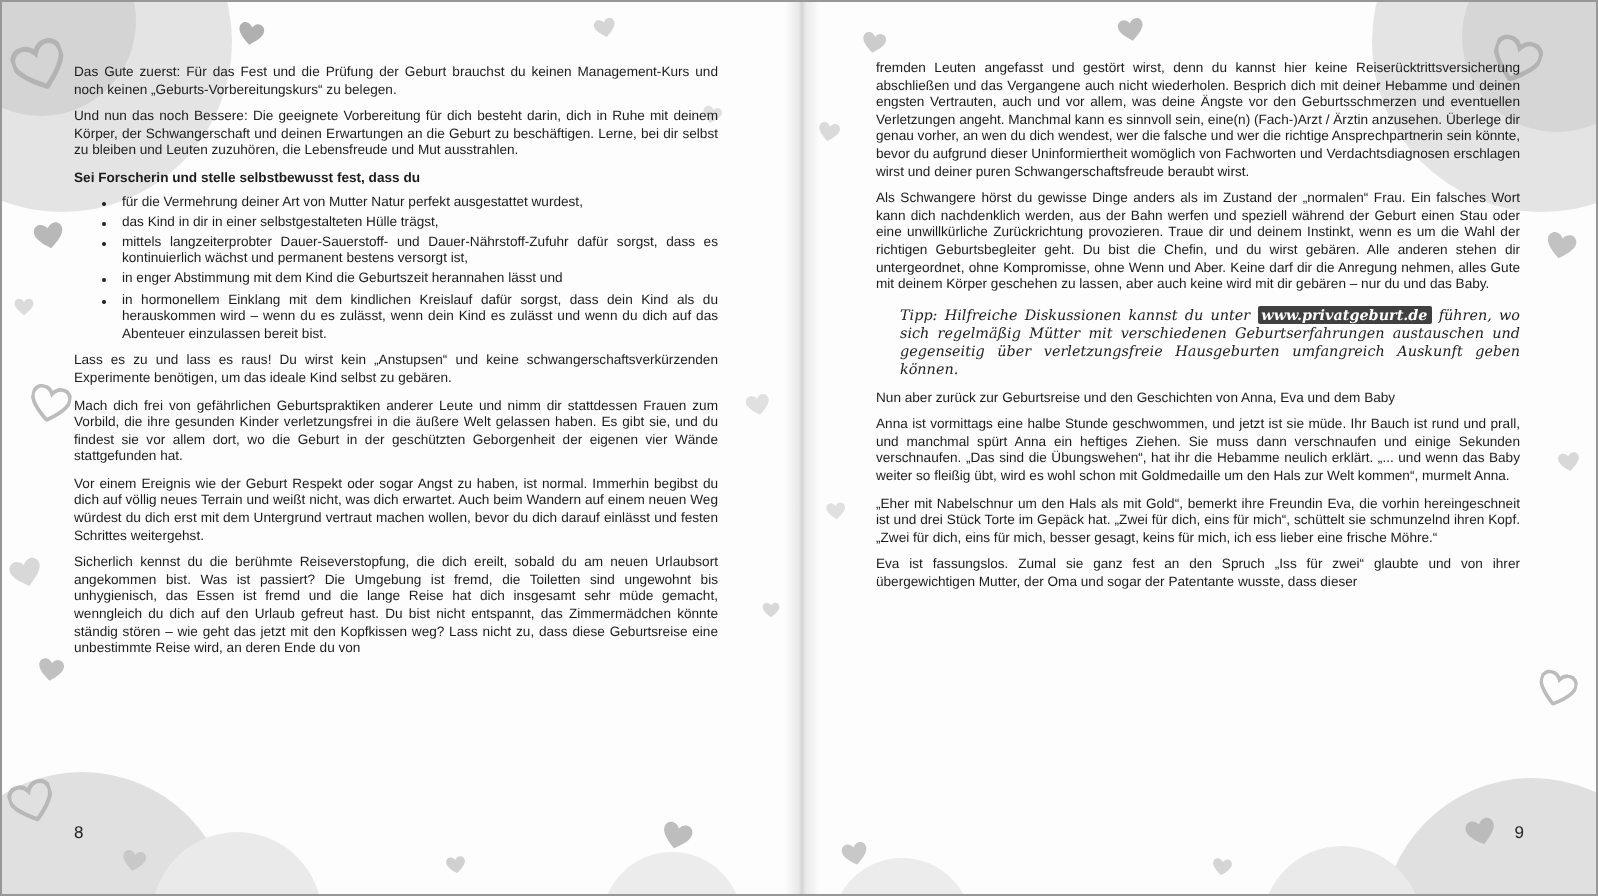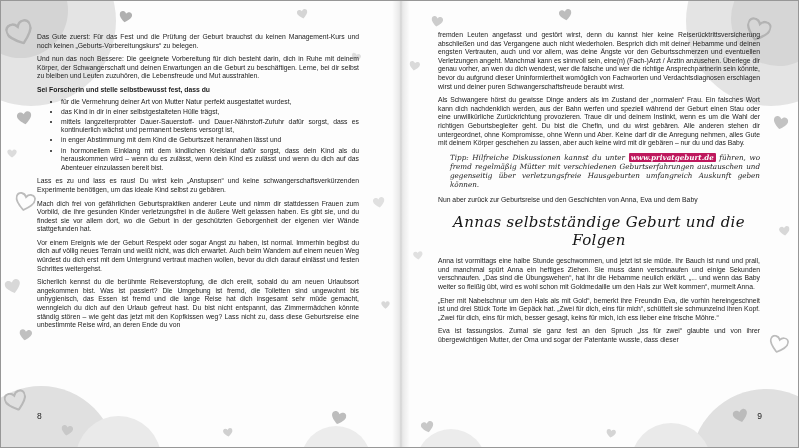--- a/index.html
+++ b/index.html
@@ -18,21 +18,21 @@
   .circle{position:absolute;border-radius:50%;z-index:0;}
   .heart{position:absolute;z-index:1;}
   .content{position:absolute;z-index:2;left:36px;top:32px;width:322px;}
   .page-right .content{top:30px;left:37px;}
   .body{font-size:6.8px;line-height:8.6px;text-align:justify;margin:0 0 5px;}
   .lead{font-size:6.8px;line-height:8.6px;font-weight:bold;margin:1px 0 3px;}
   ul.bullets{margin:0 0 5px;padding-left:24px;list-style:disc;}
   ul.bullets li{font-size:6.8px;line-height:8.6px;text-align:justify;margin:0 0 1.5px;}
   .sc-heading{font-size:10px;line-height:11px;font-variant:small-caps;font-weight:normal;letter-spacing:0.2px;margin:7px 0 5px;color:#111;}
   .tip{font-family:"DejaVu Serif",serif;font-style:italic;font-size:7.2px;line-height:9.2px;text-align:justify;margin:3px 0 6px 12px;}
-  .tip .url{background:#be185d;color:#ffffff;font-weight:bold;padding:0 2px;border-radius:1px;font-style:italic;}
+  .tip .url{background:#404040;color:#ffffff;font-weight:bold;padding:0 2px;border-radius:1px;font-style:italic;}
   .script-heading{font-family:"DejaVu Serif",serif;font-style:italic;font-weight:normal;font-size:15px;line-height:18px;text-align:center;letter-spacing:0.3px;margin:9px 0 8px;color:#151515;}
   .pageno{position:absolute;bottom:26px;font-size:8.5px;color:#222;z-index:3;}
   .pn-left{left:36px;}
   .pn-right{right:38px;}
 </style>
 </head>
 <body>
 
 <svg width="0" height="0" style="position:absolute" aria-hidden="true">
   <defs>
@@ -153,23 +153,22 @@
     <svg class="heart" style="left:12px;top:250px;width:10px;height:9px;transform:rotate(-5deg)" viewBox="0 0 24 22">
         <use href="#heart-shape" fill="#e0e0e0"></use>
       </svg>
     <svg class="heart" style="left:8px;top:60px;width:11px;height:10px;transform:rotate(10deg)" viewBox="0 0 24 22">
         <use href="#heart-shape" fill="#dadada"></use>
       </svg>
 
     <div class="content">
       <p class="body">fremden Leuten angefasst und gestört wirst, denn du kannst hier keine Reiserücktrittsversicherung abschließen und das Vergangene auch nicht wiederholen. Besprich dich mit deiner Hebamme und deinen engsten Vertrauten, auch und vor allem, was deine Ängste vor den Geburtsschmerzen und eventuellen Verletzungen angeht. Manchmal kann es sinnvoll sein, eine(n) (Fach-)Arzt / Ärztin anzusehen. Überlege dir genau vorher, an wen du dich wendest, wer die falsche und wer die richtige Ansprechpartnerin sein könnte, bevor du aufgrund dieser Uninformiertheit womöglich von Fachworten und Verdachtsdiagnosen erschlagen wirst und deiner puren Schwangerschaftsfreude beraubt wirst.</p>
       <p class="body">Als Schwangere hörst du gewisse Dinge anders als im Zustand der „normalen“ Frau. Ein falsches Wort kann dich nachdenklich werden, aus der Bahn werfen und speziell während der Geburt einen Stau oder eine unwillkürliche Zurückrichtung provozieren. Traue dir und deinem Instinkt, wenn es um die Wahl der richtigen Geburtsbegleiter geht. Du bist die Chefin, und du wirst gebären. Alle anderen stehen dir untergeordnet, ohne Kompromisse, ohne Wenn und Aber. Keine darf dir die Anregung nehmen, alles Gute mit deinem Körper geschehen zu lassen, aber auch keine wird mit dir gebären – nur du und das Baby.</p>
-      <p class="tip"><span>Tipp: Hilfreiche Diskussionen kannst du unter </span><span class="url">www.privatgeburt.de</span><span> führen, wo fremd regelmäßig Mütter mit verschiedenen Geburtserfahrungen austauschen und gegenseitig über verletzungsfreie Hausgeburten umfangreich Auskunft geben können.</span></p>
+      <p class="tip"><span>Tipp: Hilfreiche Diskussionen kannst du unter </span><span class="url">www.privatgeburt.de</span><span> führen, wo sich regelmäßig Mütter mit verschiedenen Geburtserfahrungen austauschen und gegenseitig über verletzungsfreie Hausgeburten umfangreich Auskunft geben können.</span></p>
       <p class="body">Nun aber zurück zur Geburtsreise und den Geschichten von Anna, Eva und dem Baby</p>
-      <h2 class="script-heading">Annas selbstständige Geburt und die Folgen</h2>
       <p class="body">Anna ist vormittags eine halbe Stunde geschwommen, und jetzt ist sie müde. Ihr Bauch ist rund und prall, und manchmal spürt Anna ein heftiges Ziehen. Sie muss dann verschnaufen und einige Sekunden verschnaufen. „Das sind die Übungswehen“, hat ihr die Hebamme neulich erklärt. „... und wenn das Baby weiter so fleißig übt, wird es wohl schon mit Goldmedaille um den Hals zur Welt kommen“, murmelt Anna.</p>
       <p class="body">„Eher mit Nabelschnur um den Hals als mit Gold“, bemerkt ihre Freundin Eva, die vorhin hereingeschneit ist und drei Stück Torte im Gepäck hat. „Zwei für dich, eins für mich“, schüttelt sie schmunzelnd ihren Kopf. „Zwei für dich, eins für mich, besser gesagt, keins für mich, ich ess lieber eine frische Möhre.“</p>
       <p class="body">Eva ist fassungslos. Zumal sie ganz fest an den Spruch „Iss für zwei“ glaubte und von ihrer übergewichtigen Mutter, der Oma und sogar der Patentante wusste, dass dieser</p>
     </div>
     <div class="pageno pn-right">9</div>
   </div>
 
   <div class="gutter"></div>
 </div>
 

